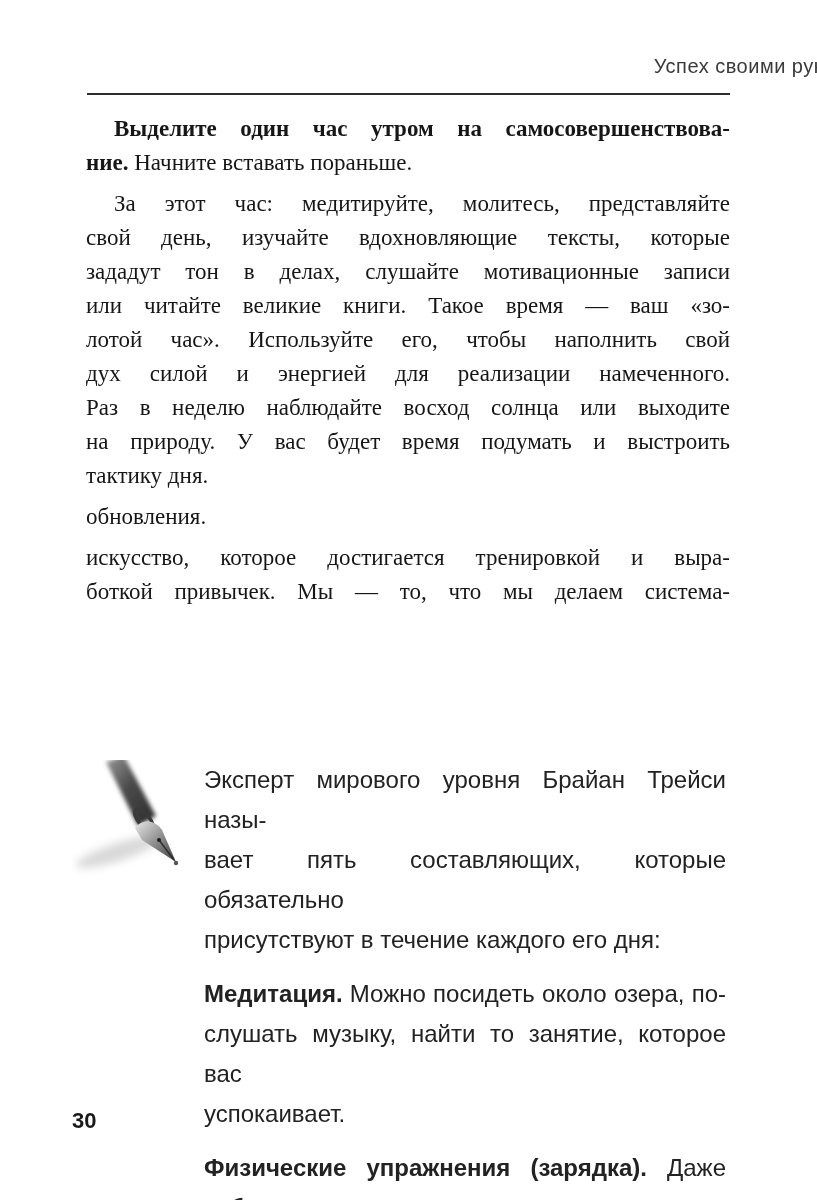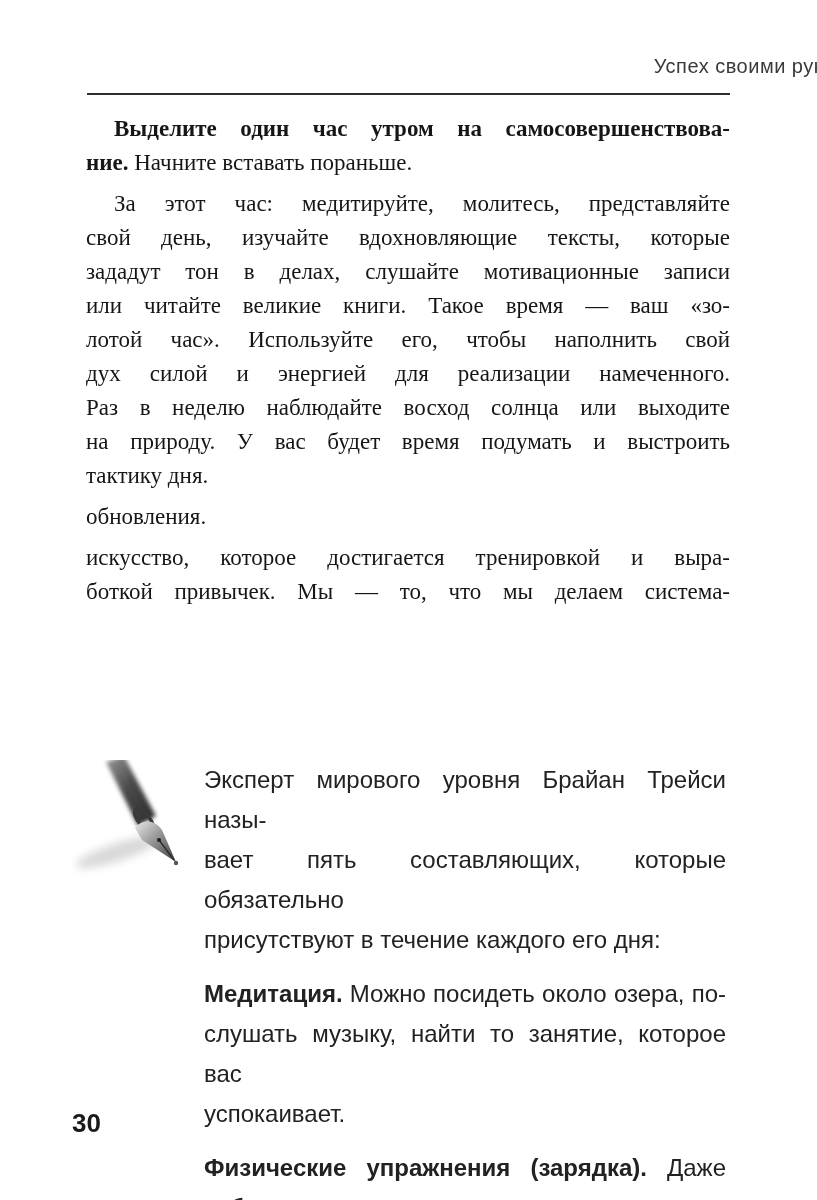--- a/index.html
+++ b/index.html
@@ -61,21 +61,21 @@
   .tip-text .para { margin: 0 4px 14px 0; }
   .line { text-align: justify; text-align-last: justify; }
   .line.last { text-align-last: left; }
   .line.indent { text-indent: 28px; }
   .bold { font-weight: bold; }
   .page-number {
     position: absolute;
     top: 1108px;
     left: 72px;
     font-family: "Liberation Sans", sans-serif;
-    font-size: 26px;
+    font-size: 22px;
     font-weight: bold;
     color: #1a1a1a;
   }
 </style>
 </head>
 <body>
 
 <div class="page">
 
   <div class="running-head">Успех своими руками</div>

